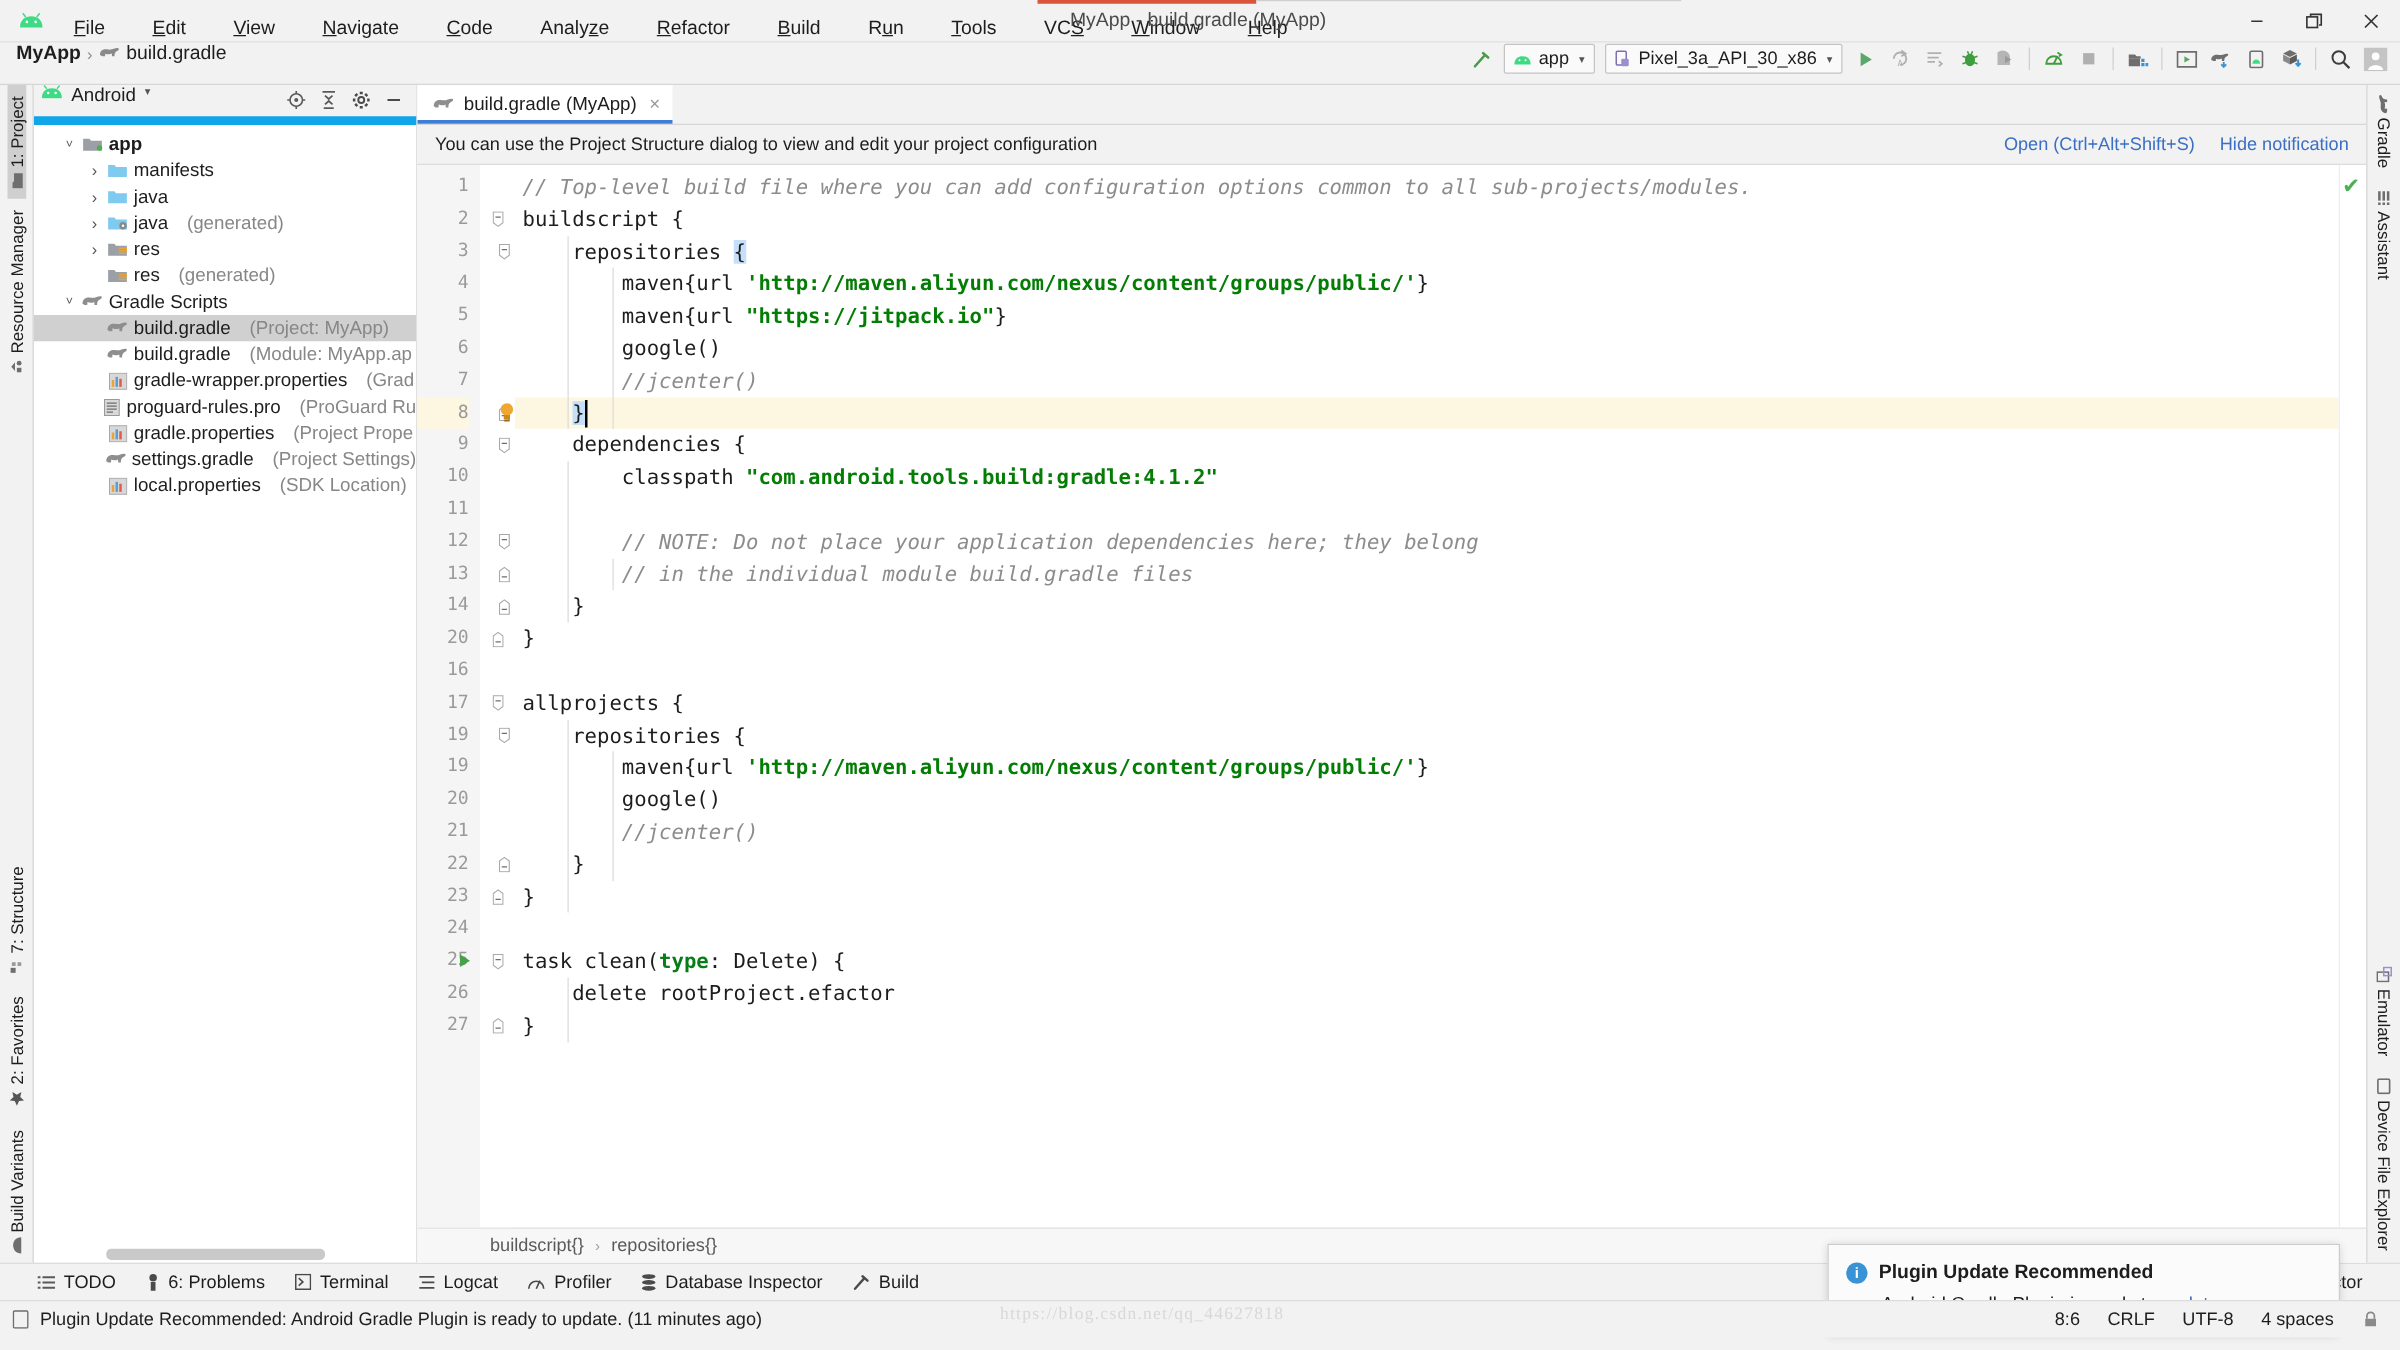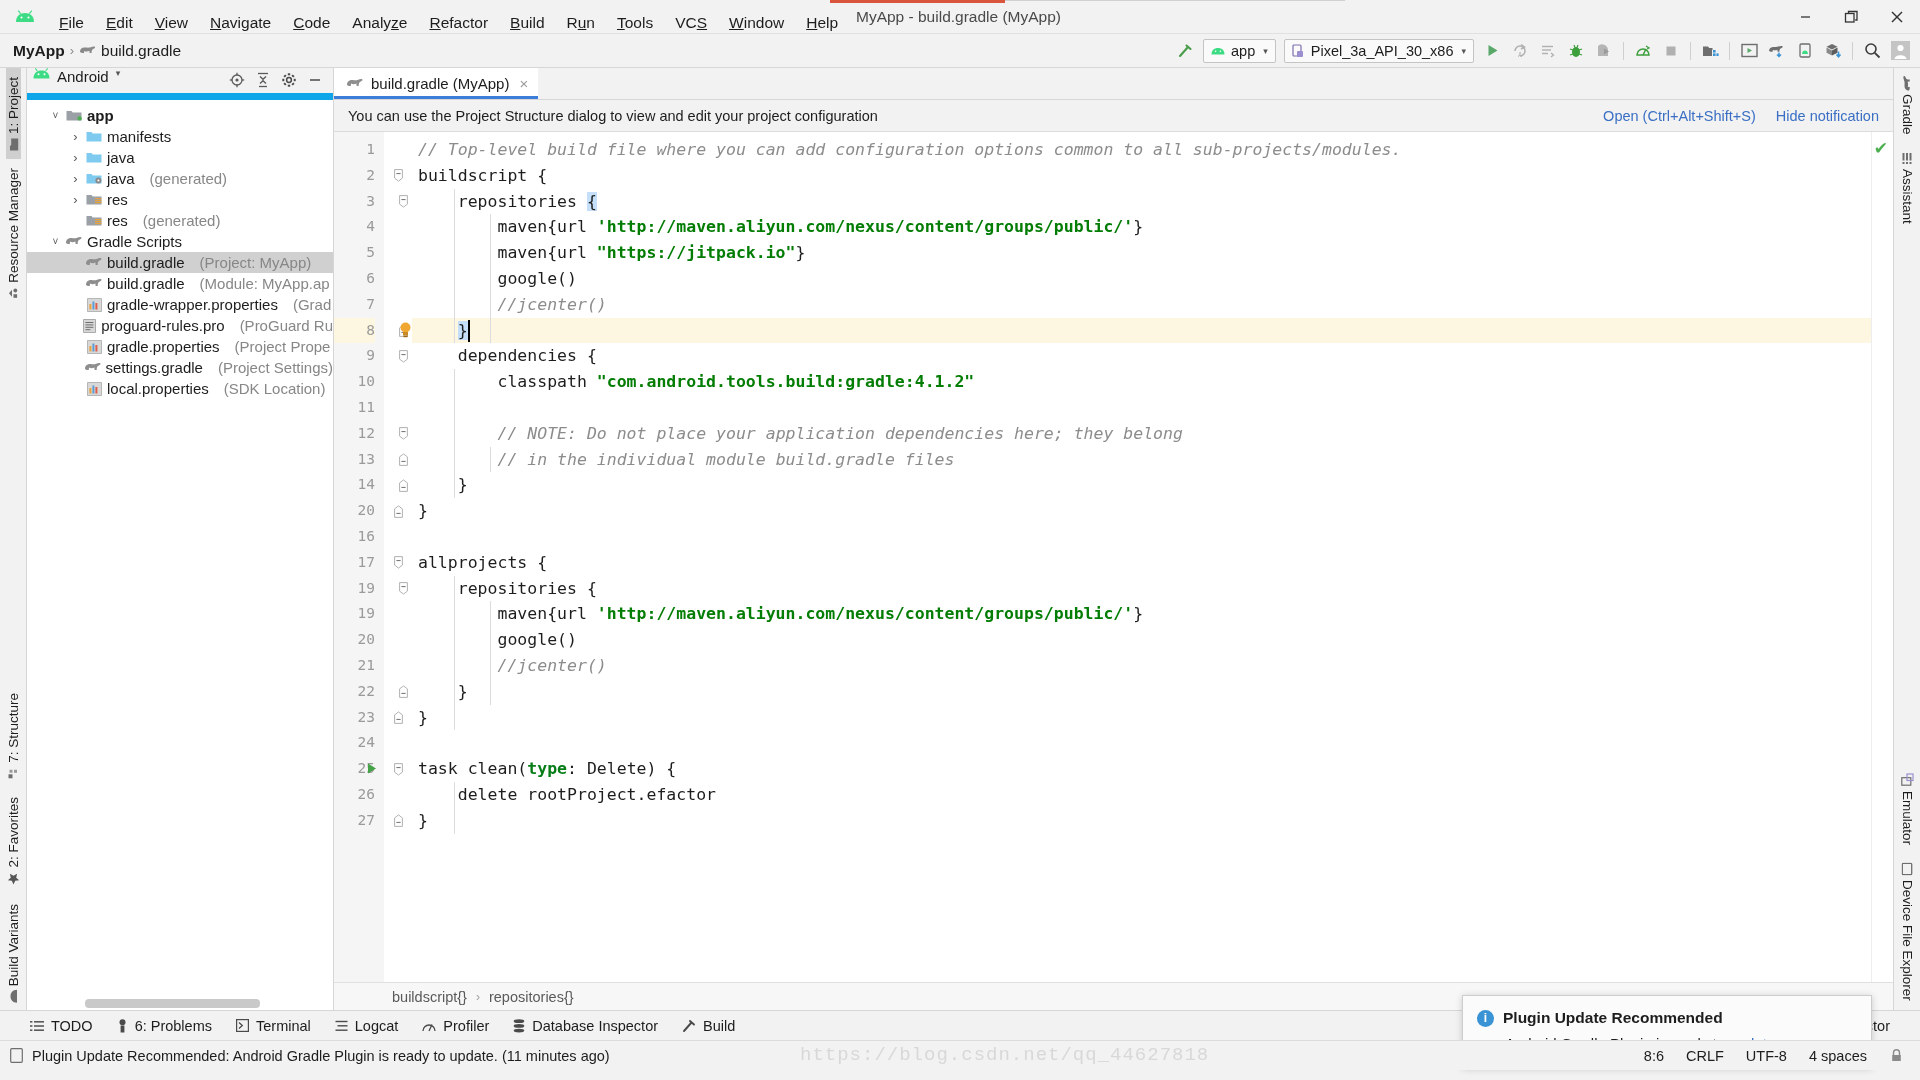--- a/index.html
+++ b/index.html
@@ -9,31 +9,31 @@
     font-size: 15px;
     color: #1d1d1d;
     background: #f2f2f2;
   }
   
   #titlebar {
     height:34px; background:#f2f2f2; display:flex; align-items:center;
     border-bottom:1px solid #e0e0e0; position:relative;
   }
   #android-logo { width:30px; display:flex; align-items:center; justify-content:center; margin-left:10px; }
-  .menu-list { display:flex; align-items:center; gap:0px; margin-left:8px;margin-top:12px; }
+  .menu-list { display:flex; align-items:center; gap:16px; margin-left:8px;margin-top:12px; }
   .menu-item { padding:4px 11px; font-size:15.5px; color:#1d1d1d; cursor:default; white-space:nowrap; }
   .menu-item u { text-decoration:underline; }
   #win-title { position:absolute; left:0; right:3px; text-align:center; font-size:15.5px; color:#4a4a4a; pointer-events:none; }
   #win-btns { margin-left:auto; display:flex; height:100%; z-index:3; }
   .win-btn { width:46px; display:flex; align-items:center; justify-content:center; }
   #red-tab-indicator { position:absolute; top:0; left:830px; width:175px; height:3px; background:#d9563c; }
   #red-tab-under { position:absolute; top:0; left:1005px; width:340px; height:1px; background:#d0d0d0; }
 
   
-  #navbar { height:34px; background:#f2f2f2; display:flex; align-items:center; border-bottom:1px solid #d6d6d6; }
+  #navbar { height:34px; background:#f2f2f2; display:flex; align-items:flex-start; border-bottom:1px solid #d6d6d6; }
   #breadcrumb { display:flex; align-items:center; gap:5px; margin-left:13px; font-size:15.5px; }
   #breadcrumb .bc-sep { color:#8a8a8a; font-size:13px; }
   .bc-proj { font-weight:bold; }
   #toolbar-right { margin-left:auto; display:flex; align-items:center; gap:0px; padding-right:6px; }
   .tb-btn { width:28px; height:26px; display:flex; align-items:center; justify-content:center; }
   .tb-sep { width:1px; height:18px; background:#cfcfcf; margin:0 5px; }
   .combo { height:24px; border:1px solid #c4c4c4; background:#fafafa; border-radius:2px;
            display:flex; align-items:center; gap:6px; padding:0 7px; font-size:14.5px; margin:0 4px; }
   .combo .caret { font-size:9px; color:#555; margin-left:2px; }
 
@@ -113,22 +113,22 @@
   #toolwin-bar { height:30px; background:#f2f2f2; border-top:1px solid #d6d6d6;
                  display:flex; align-items:center; padding:0 18px; font-size:14.5px; }
   .tw-item { display:flex; align-items:center; gap:7px; padding:3px 12px; }
   #toolwin-right { margin-left:auto; display:flex; align-items:center; }
   .badge-num { width:18px; height:18px; border-radius:50%; background:#f0a732; color:#fff;
                font-size:12px; font-weight:bold; display:flex; align-items:center; justify-content:center; }
   #statusbar { height:30px; background:#f2f2f2; border-top:1px solid #dcdcdc;
                display:flex; align-items:center; padding:0 10px; font-size:14.5px; position:relative; }
   #status-left { display:flex; align-items:center; gap:9px; }
   #status-right { margin-left:auto; display:flex; align-items:center; gap:22px; padding-right:6px; }
-  #watermark { position:absolute; left:800px; top:3px; font-size:19px; color:#d8d8d8;
-               letter-spacing:1px; pointer-events:none; font-family:Liberation Mono, monospace; }
+  #watermark { position:absolute; left:800px; top:3px; font-size:14px; color:#d8d8d8;
+               letter-spacing:1px; pointer-events:none; font-family:Liberation Serif, serif; }
   svg { display:block; }
 </style>
 </head>
 <body>
 
 <div id="titlebar">
   <div id="red-tab-indicator"></div>
   <div id="red-tab-under"></div>
   <div id="android-logo">
     <svg width="20" height="13" viewBox="0 0 20 13">

